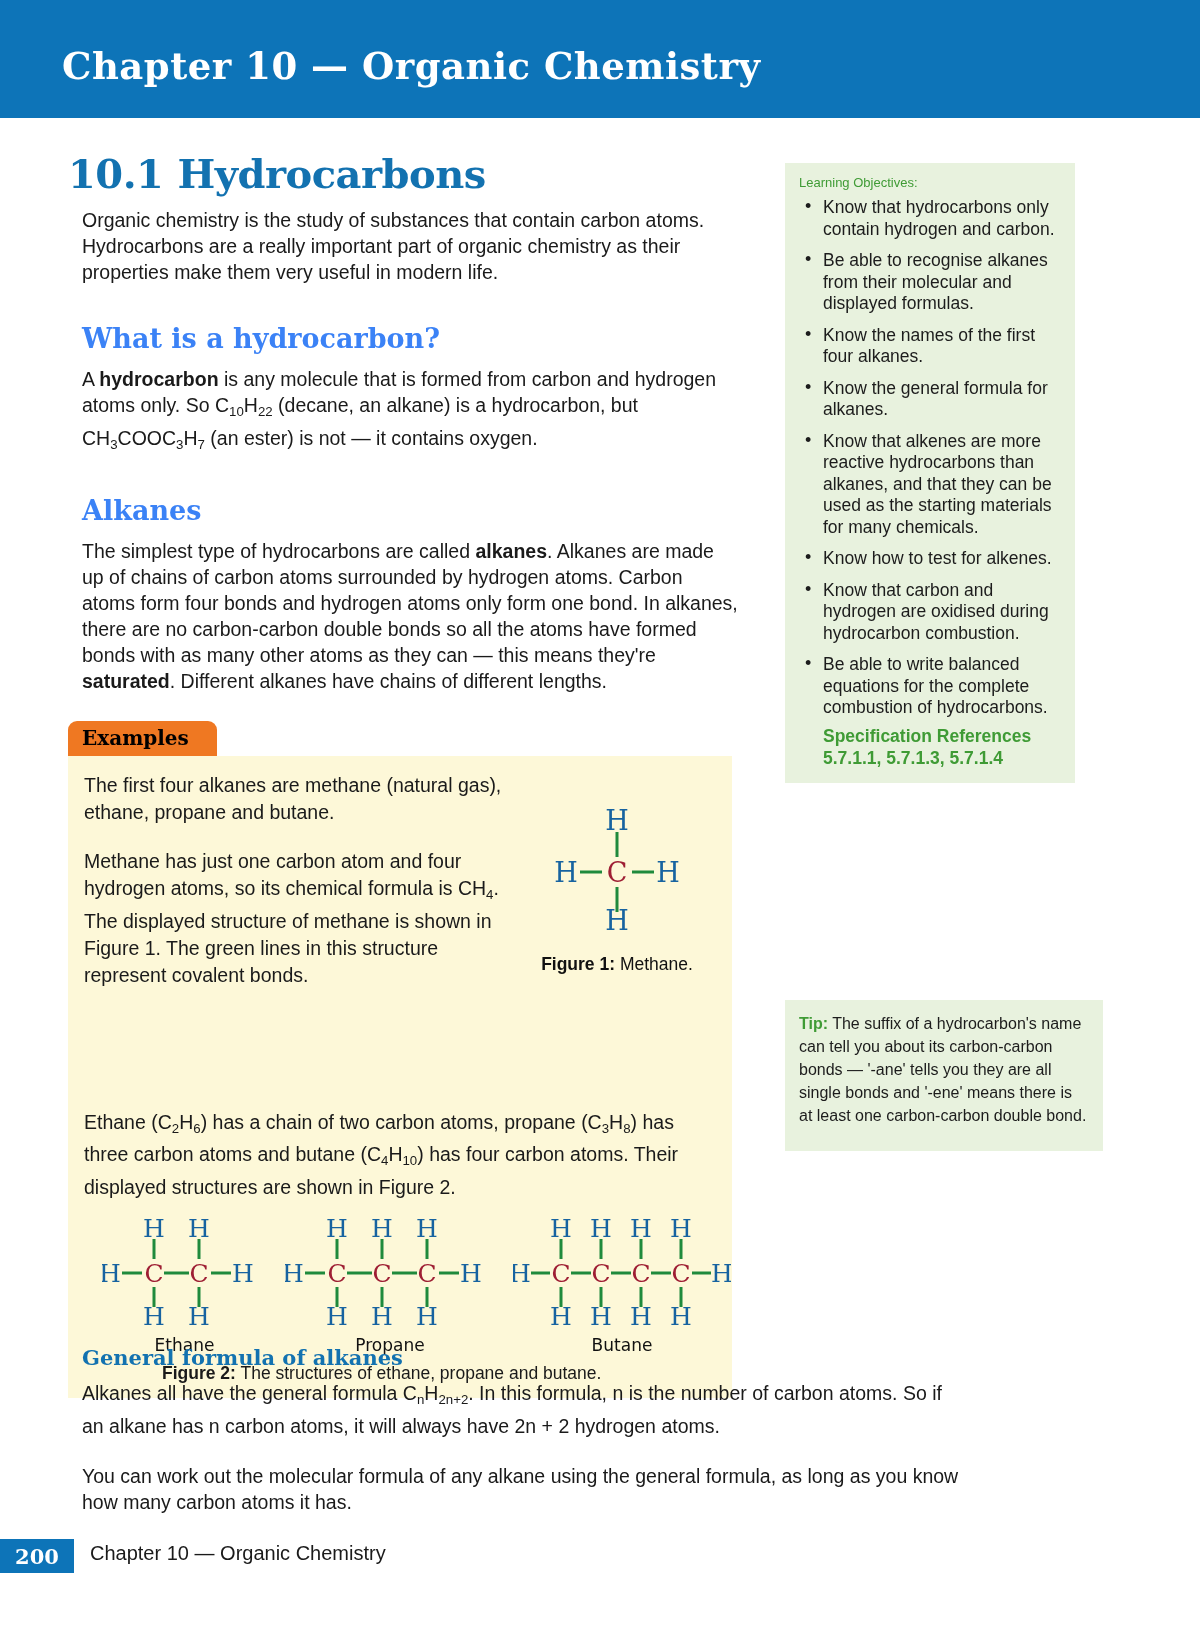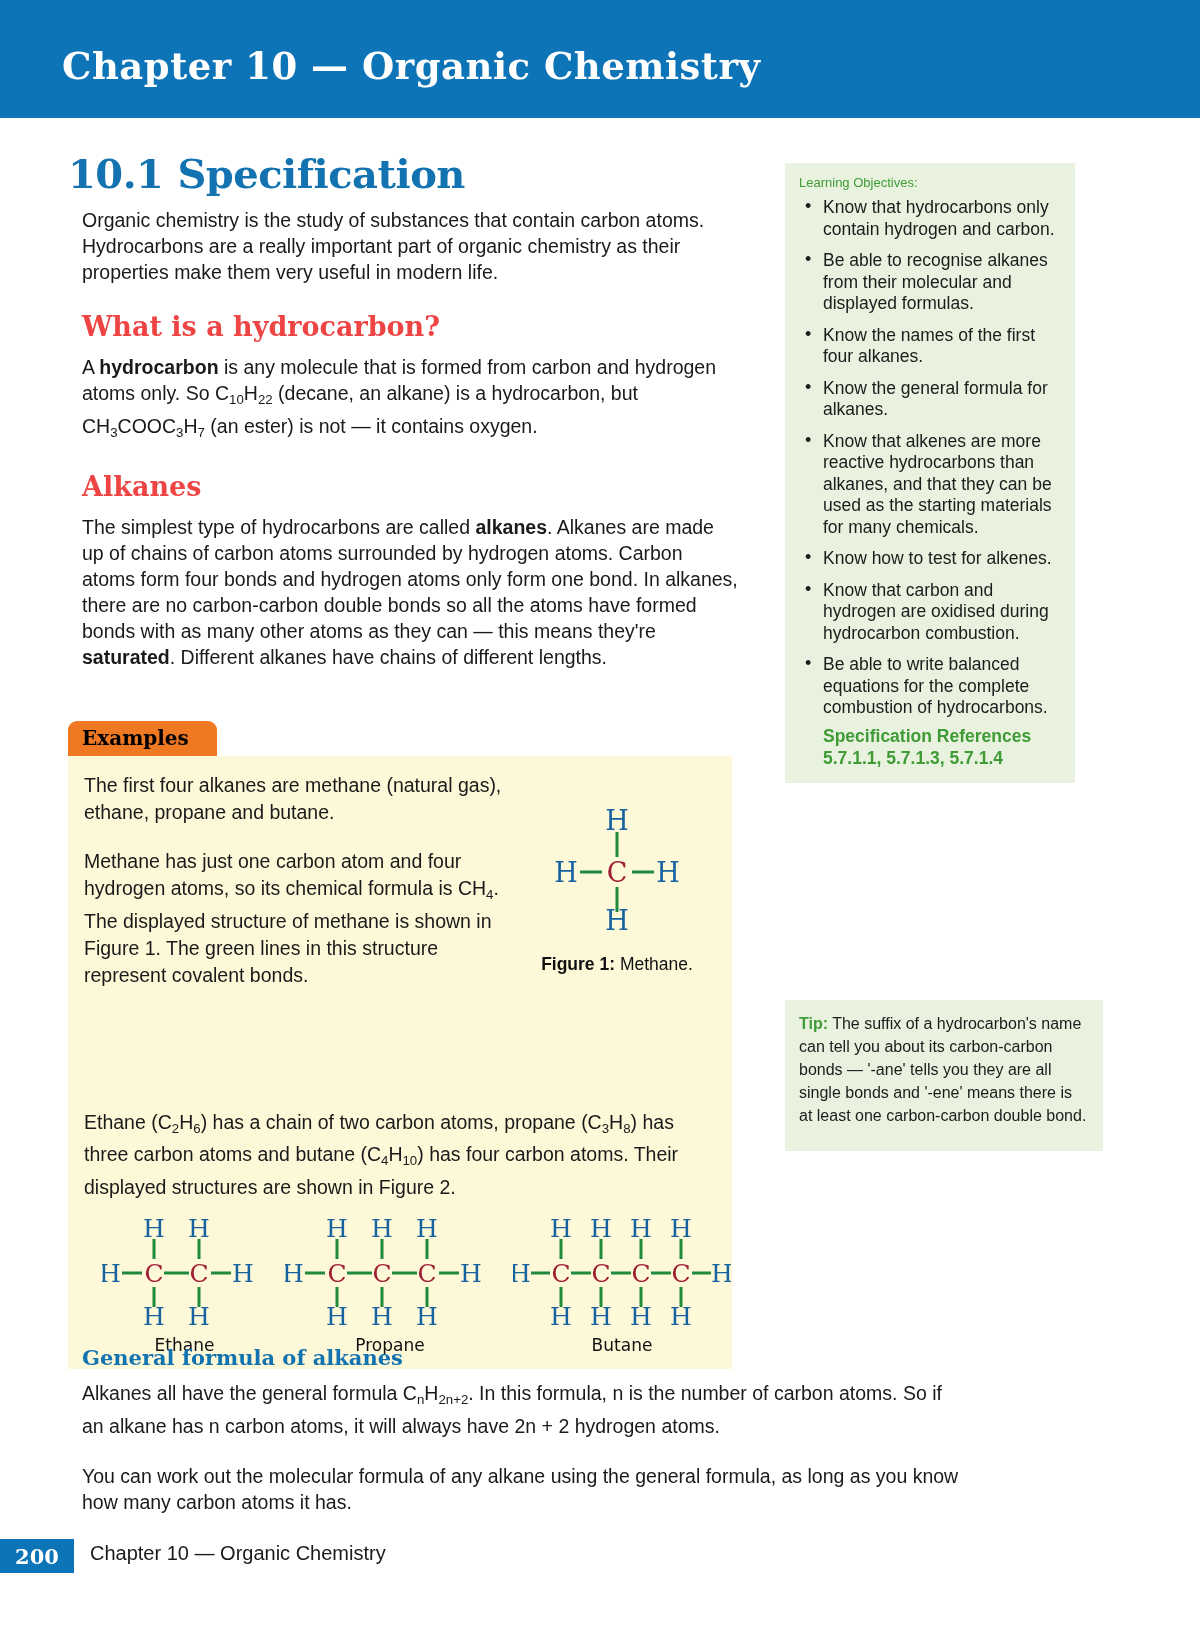--- a/index.html
+++ b/index.html
@@ -29,23 +29,23 @@
 
   h1.section-title{
     margin:0 0 10px 0;
     font-family:"DejaVu Serif", serif;
     font-weight:bold; font-size:40px; color:#1372b0;
     letter-spacing:-0.5px;
   }
   h1.section-title .num{ margin-right:14px; }
 
   h2.sub-head{
-    margin:26px 0 12px 0;
-    font-family:"DejaVu Serif", serif;
-    font-weight:bold; font-size:27px; color:#ef4444;
+    margin:38px 0 12px 0;
+    font-family:"DejaVu Serif", serif;
+    font-weight:bold; font-size:27px; color:#3b82f6;
   }
   h2.sub-head.indented{ margin-left:14px; }
 
   h3.minor-head{
     margin:30px 0 10px 14px;
     font-family:"DejaVu Serif", serif;
     font-weight:bold; font-size:21px; color:#1372b0;
   }
 
   p.body{
@@ -156,21 +156,21 @@
 </head>
 <body>
 
 <div class="header-bar">
   <div class="header-title">Chapter 10 — Organic Chemistry</div>
 </div>
 
 <div class="main-col">
 
   <h1 class="section-title">
-    <span class="num">10.1</span><span>Specification</span>
+    <span class="num">10.1</span><span>Hydrocarbons</span>
   </h1>
 
   <p class="body indented">Organic chemistry is the study of substances that contain carbon atoms.  Hydrocarbons are a really important part of organic chemistry as their properties make them very useful in modern life.</p>
 
   <h2 class="sub-head indented">What is a hydrocarbon?</h2>
 
   <p class="body indented">
     <span>A </span><b>hydrocarbon</b><span> is any molecule that is formed from carbon and hydrogen atoms only.  So C</span><sub>10</sub><span>H</span><sub>22</sub><span> (decane, an alkane) is a hydrocarbon, but CH</span><sub>3</sub><span>COOC</span><sub>3</sub><span>H</span><sub>7</sub><span> (an ester) is not — it contains oxygen.</span>
   </p>
 
@@ -305,20 +305,24 @@
               <text x="48" y="65" fill="#9e1f34">C</text>
               <text x="88" y="65" fill="#9e1f34">C</text>
               <text x="128" y="65" fill="#9e1f34">C</text>
               <text x="168" y="65" fill="#9e1f34">C</text>
             </g>
           </svg>
           <div class="mol-name">Butane</div>
         </div>
       </div>
 
+      <div class="fig2-caption">
+        <b>Figure 2:</b>
+        <span>The structures of ethane, propane and butane.</span>
+      </div>
     </div>
 
   </div>
 </div>
 
 <div style="position:absolute; left:68px; top:1315px; width:900px;">
   <h3 class="minor-head">General formula of alkanes</h3>
   <p class="body indented">
     <span>Alkanes all have the general formula C</span><sub>n</sub><span>H</span><sub>2n+2</sub><span>.  In this formula, n is the number of carbon atoms. So if an alkane has n carbon atoms, it will always have 2n + 2 hydrogen atoms.</span>
   </p>

